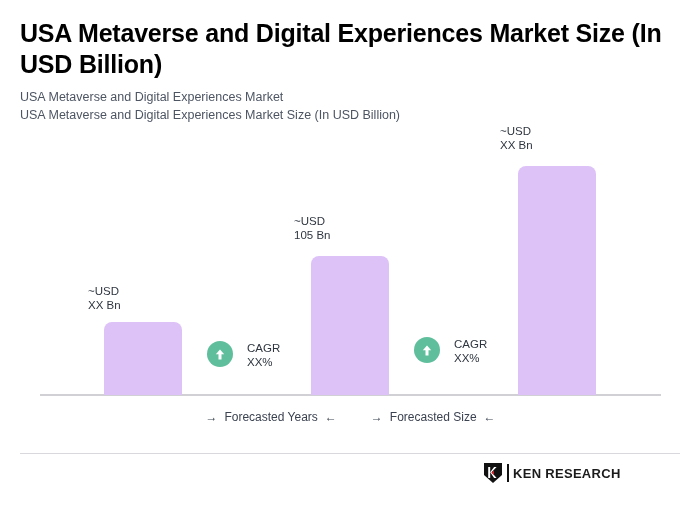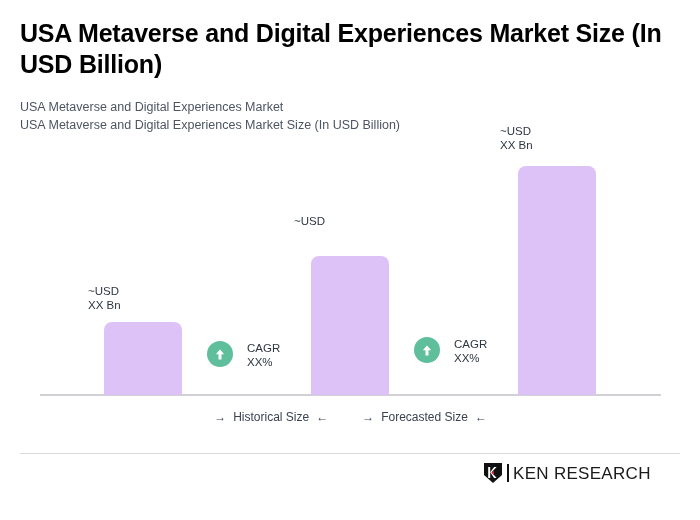--- a/index.html
+++ b/index.html
@@ -28,21 +28,21 @@
     width: 650px;
     font-size: 25px;
     line-height: 31px;
     font-weight: bold;
     color: #000000;
     letter-spacing: -0.2px;
   }
   .subtitle {
     position: absolute;
     left: 20px;
-    top: 98px;
+    top: 88px;
     width: 620px;
     font-size: 12.5px;
     line-height: 18px;
     color: #4d5563;
   }
   .subtitle div { white-space: nowrap; }
 
   
   .plot {
     position: absolute;
@@ -149,22 +149,22 @@
   }
   .logo {
     position: absolute;
     left: 483px;
     top: 462px;
     display: flex;
     align-items: center;
     gap: 4px;
   }
   .logo-wordmark {
-    font-size: 17px;
-    font-weight: normal;
+    font-size: 13px;
+    font-weight: bold;
     letter-spacing: 0.3px;
     color: #1b1b1b;
     line-height: 1;
     white-space: nowrap;
   }
 </style>
 </head>
 <body>
 
 <div class="slide">
@@ -182,20 +182,21 @@
     <div class="bar bar-1"></div>
     <div class="bar bar-2"></div>
     <div class="bar bar-3"></div>
 
     <div class="bar-label bar-label-1">
       <div>~USD</div>
       <div>XX Bn</div>
     </div>
     <div class="bar-label bar-label-2">
       <div>~USD</div>
+      <div>105 Bn</div>
     </div>
     <div class="bar-label bar-label-3">
       <div>~USD</div>
       <div>XX Bn</div>
     </div>
 
     <div class="cagr cagr-1">
       <span class="cagr-circle">
         <svg width="12" height="13" viewBox="0 0 12 13" aria-hidden="true">
           <path d="M6 1.5 L10.2 6.2 L7.5 6.2 L7.5 11.5 L4.5 11.5 L4.5 6.2 L1.8 6.2 Z" fill="#ffffff"></path>
@@ -215,21 +216,21 @@
       </span>
       <span class="cagr-text">
         <div>CAGR</div>
         <div>XX%</div>
       </span>
     </div>
 
     <div class="periods">
       <div class="period">
         <span class="arrow-glyph">→</span>
-        <span>Historical Size</span>
+        <span>Forecasted Years</span>
         <span class="arrow-glyph">←</span>
       </div>
       <div class="period">
         <span class="arrow-glyph">→</span>
         <span>Forecasted Size</span>
         <span class="arrow-glyph">←</span>
       </div>
     </div>
 
   </div>

